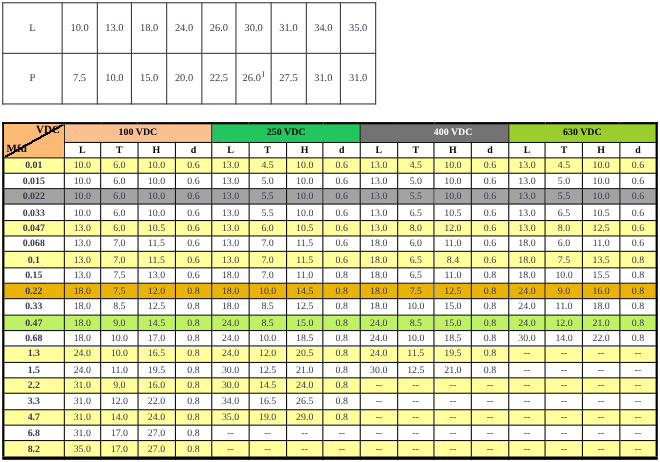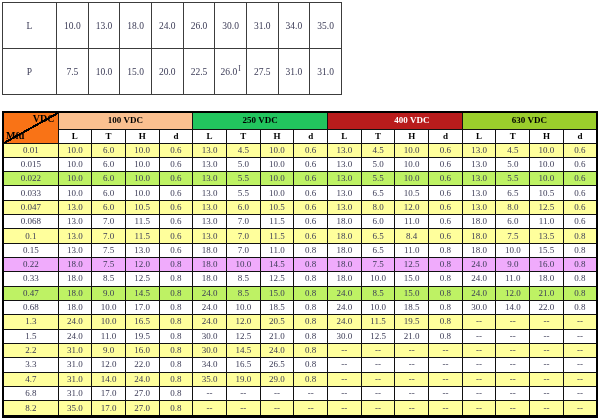--- a/index.html
+++ b/index.html
@@ -16,24 +16,24 @@
   
   .main-table{position:absolute;left:2px;top:111px;width:596px;height:307px;
     border-collapse:collapse;table-layout:fixed;border:2px solid #000;border-bottom:3px solid #000;}
   .main-table th,.main-table td{border:1px solid #111;padding:0;vertical-align:middle;
     text-align:center;font-size:9px;line-height:1;overflow:hidden;white-space:nowrap;}
   .main-table td{color:#3a3a55;}
   tr.hrow1{height:17px;}
   tr.hrow2{height:14px;}
   .group-header{font-weight:bold;font-size:10.5px;border-bottom:1px solid #000;}
   .sub-header{font-weight:bold;font-size:10px;color:#000;background:#fff;border-bottom:2px solid #000;}
-  .mfd-cell{font-weight:normal;font-size:9.5px;color:#000;text-align:left;padding-left:3px;
+  .mfd-cell{font-weight:bold;font-size:9.5px;color:#000;text-align:left;padding-left:3px;
     border-right:3px solid #000;}
   .gsep{border-right:3px solid #000;}
-  .corner{position:relative;background:#f97316;border-right:3px solid #000;border-bottom:2px solid #000;}
+  .corner{position:relative;background:#fdba74;border-right:3px solid #000;border-bottom:2px solid #000;}
   .corner .diag{position:absolute;inset:0;
     background:linear-gradient(to bottom right,transparent calc(50% - 1px),#000 calc(50% - 1px),#000 calc(50% + 1px),transparent calc(50% + 1px));}
   .corner-top{position:absolute;top:1px;right:3px;font-weight:bold;font-size:10px;color:#000;}
   .corner-bottom{position:absolute;bottom:2px;left:2px;font-weight:bold;font-size:10px;color:#000;}
 </style>
 </head>
 <body>
 
 <table class="top-table">
   <colgroup>
@@ -89,21 +89,21 @@
     </colgroup>
   <thead>
     <tr class="hrow1">
       <th class="corner" rowspan="2">
         <div class="diag"></div>
         <span class="corner-top">VDC</span>
         <span class="corner-bottom">Mfd</span>
       </th>
     <th class="group-header gsep" colspan="4" style="background: rgb(250, 192, 144); color: rgb(0, 0, 0);">100 VDC</th>
         <th class="group-header gsep" colspan="4" style="background: #22c55e; color: rgb(0, 0, 0);">250 VDC</th>
-        <th class="group-header gsep" colspan="4" style="background: #b91c1c; color: rgb(255, 255, 255); padding-left: 34px;">400 VDC</th>
+        <th class="group-header gsep" colspan="4" style="background: #737373; color: rgb(255, 255, 255); padding-left: 34px;">400 VDC</th>
         <th class="group-header" colspan="4" style="background: rgb(155, 206, 44); color: rgb(0, 0, 0);">630 VDC</th>
       </tr>
     <tr class="hrow2">
         <th class="sub-header">L</th>
         <th class="sub-header">T</th>
         <th class="sub-header">H</th>
         <th class="sub-header gsep">d</th>
         <th class="sub-header">L</th>
         <th class="sub-header">T</th>
         <th class="sub-header">H</th>
@@ -150,21 +150,21 @@
         <td class="gsep">0.6</td>
         <td>13.0</td>
         <td>5.0</td>
         <td>10.0</td>
         <td class="gsep">0.6</td>
         <td>13.0</td>
         <td>5.0</td>
         <td>10.0</td>
         <td>0.6</td>
       </tr>
-      <tr style="background: #bef264;">
+      <tr style="background: #a3a3a3;">
         <td class="mfd-cell">0.022</td>
         <td>10.0</td>
         <td>6.0</td>
         <td>10.0</td>
         <td class="gsep">0.6</td>
         <td>13.0</td>
         <td>5.5</td>
         <td>10.0</td>
         <td class="gsep">0.6</td>
         <td>13.0</td>
@@ -264,21 +264,21 @@
         <td class="gsep">0.8</td>
         <td>18.0</td>
         <td>6.5</td>
         <td>11.0</td>
         <td class="gsep">0.8</td>
         <td>18.0</td>
         <td>10.0</td>
         <td>15.5</td>
         <td>0.8</td>
       </tr>
-      <tr style="background: #f0abfc; padding-left: 39px;">
+      <tr style="background: #eab308; padding-left: 39px;">
         <td class="mfd-cell">0.22</td>
         <td>18.0</td>
         <td>7.5</td>
         <td>12.0</td>
         <td class="gsep">0.8</td>
         <td>18.0</td>
         <td>10.0</td>
         <td>14.5</td>
         <td class="gsep">0.8</td>
         <td>18.0</td>

